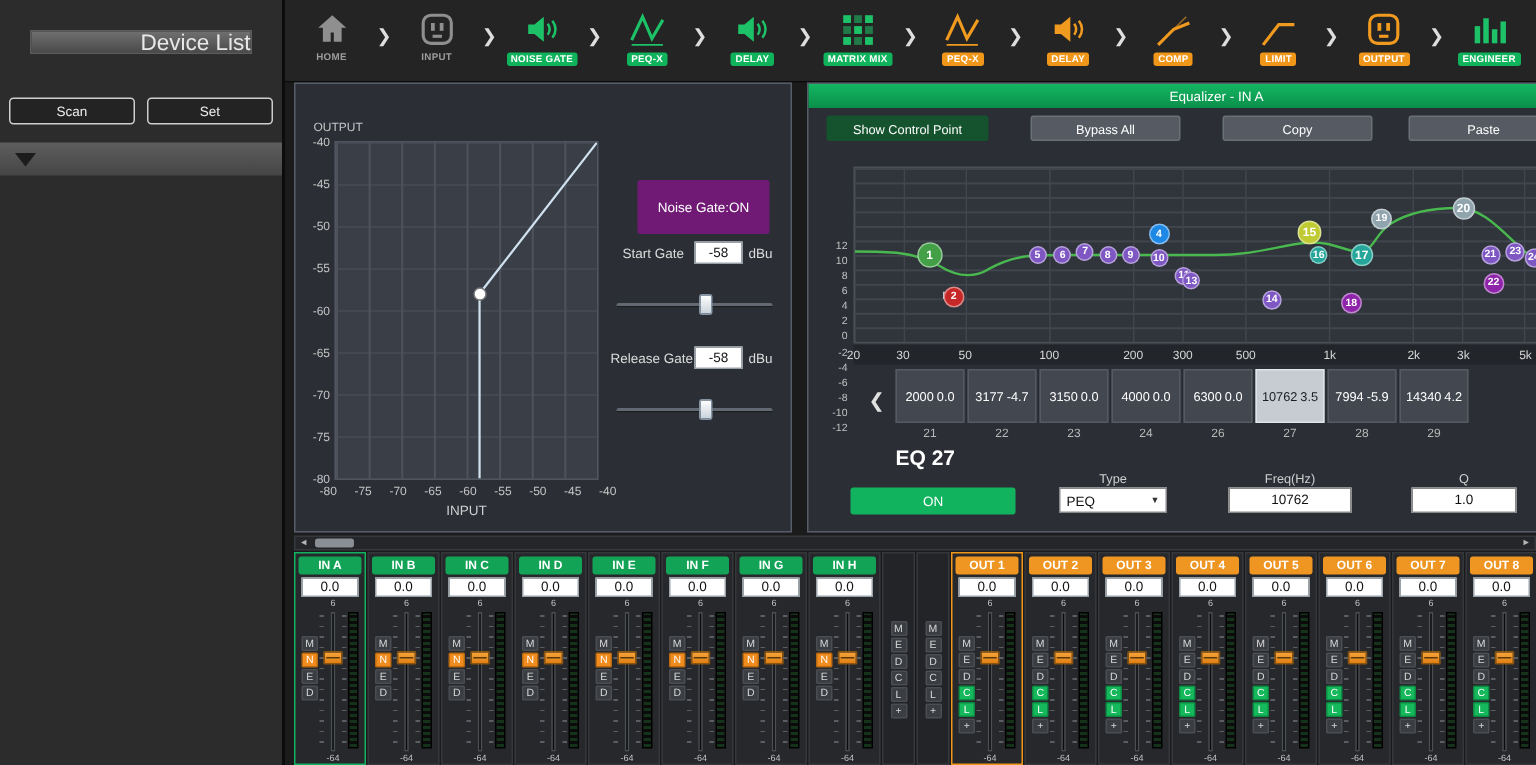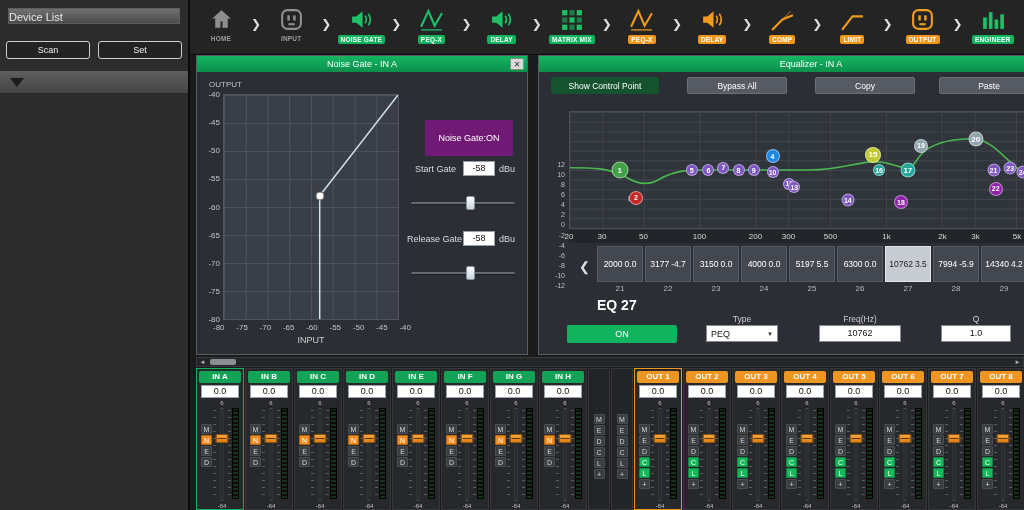--- a/index.html
+++ b/index.html
@@ -2,21 +2,21 @@
 <html><head>
 <meta charset="utf-8">
 <style>
   *{box-sizing:border-box;margin:0;padding:0}
   html,body{width:1024px;height:510px;overflow:hidden;background:#101010;
     font-family:"Liberation Sans",sans-serif;-webkit-font-smoothing:antialiased}
   #app{position:absolute;inset:0;width:1024px;height:510px;background:#1b1b1b}
 
   
   .sidebar{position:absolute;left:0;top:0;width:190px;height:510px;background:#2c2c2c;border-right:2px solid #0c0c0c}
-  .dl-title{margin:8px;height:16px;line-height:16px;text-align:left;color:#e8e8e8;font-size:11px;
+  .dl-title{margin:20px;height:16px;line-height:16px;text-align:right;color:#e8e8e8;font-size:15px;
     background:linear-gradient(#707070,#4a4a4a);border:1px solid #5c5c5c}
   .dl-btns{display:flex;justify-content:space-between;padding:9px 6px 0}
   .dl-btn{width:84px;height:18px;background:#232323;color:#eee;font-size:9px;border:1px solid #cfcfcf;border-radius:3px;cursor:pointer}
   .dl-tree{margin-top:12px;height:22px;background:linear-gradient(#5e5e5e,#454545);display:flex;align-items:center;padding-left:10px}
   .tri{width:0;height:0;border-left:7px solid transparent;border-right:7px solid transparent;border-top:9px solid #1c1c1c}
 
   
   .toolbar{position:absolute;left:190px;top:0;width:834px;height:55px;background:#242424;
     display:flex;align-items:flex-start;justify-content:space-between;padding:5px 4px 0;border-bottom:1px solid #0c0c0c}
   .module{display:flex;flex-direction:column;align-items:center;width:54px;cursor:pointer}
@@ -284,24 +284,20 @@
             <rect x="8.5" y="5" width="3.5" height="16" fill="#1dc268"></rect>
             <rect x="14" y="12" width="3.5" height="9" fill="#1dc268"></rect>
             <rect x="19.5" y="7" width="3.5" height="14" fill="#1dc268"></rect>
           </svg>
         </div>
         <div class="mod-label badge green">ENGINEER</div>
       </div>
     </header>
 
   <section class="panel ng">
-    <div class="titlebar">
-      <span>Noise Gate - IN A</span>
-      <span class="close-btn">✕</span>
-    </div>
     <div class="ng-ylab">OUTPUT</div>
     <div class="ng-yticks">
         <span>-40</span>
         <span>-45</span>
         <span>-50</span>
         <span>-55</span>
         <span>-60</span>
         <span>-65</span>
         <span>-70</span>
         <span>-75</span>
@@ -448,27 +444,20 @@
         </div>
         <div class="bandwrap">
           <div class="band">
             <span>4000</span>
             <span>0.0</span>
           </div>
           <div class="bandnum">24</div>
         </div>
         <div class="bandwrap">
           <div class="band">
-            <span>5197</span>
-            <span>5.5</span>
-          </div>
-          <div class="bandnum">25</div>
-        </div>
-        <div class="bandwrap">
-          <div class="band">
             <span>6300</span>
             <span>0.0</span>
           </div>
           <div class="bandnum">26</div>
         </div>
         <div class="bandwrap">
           <div class="band selected">
             <span>10762</span>
             <span>3.5</span>
           </div>

